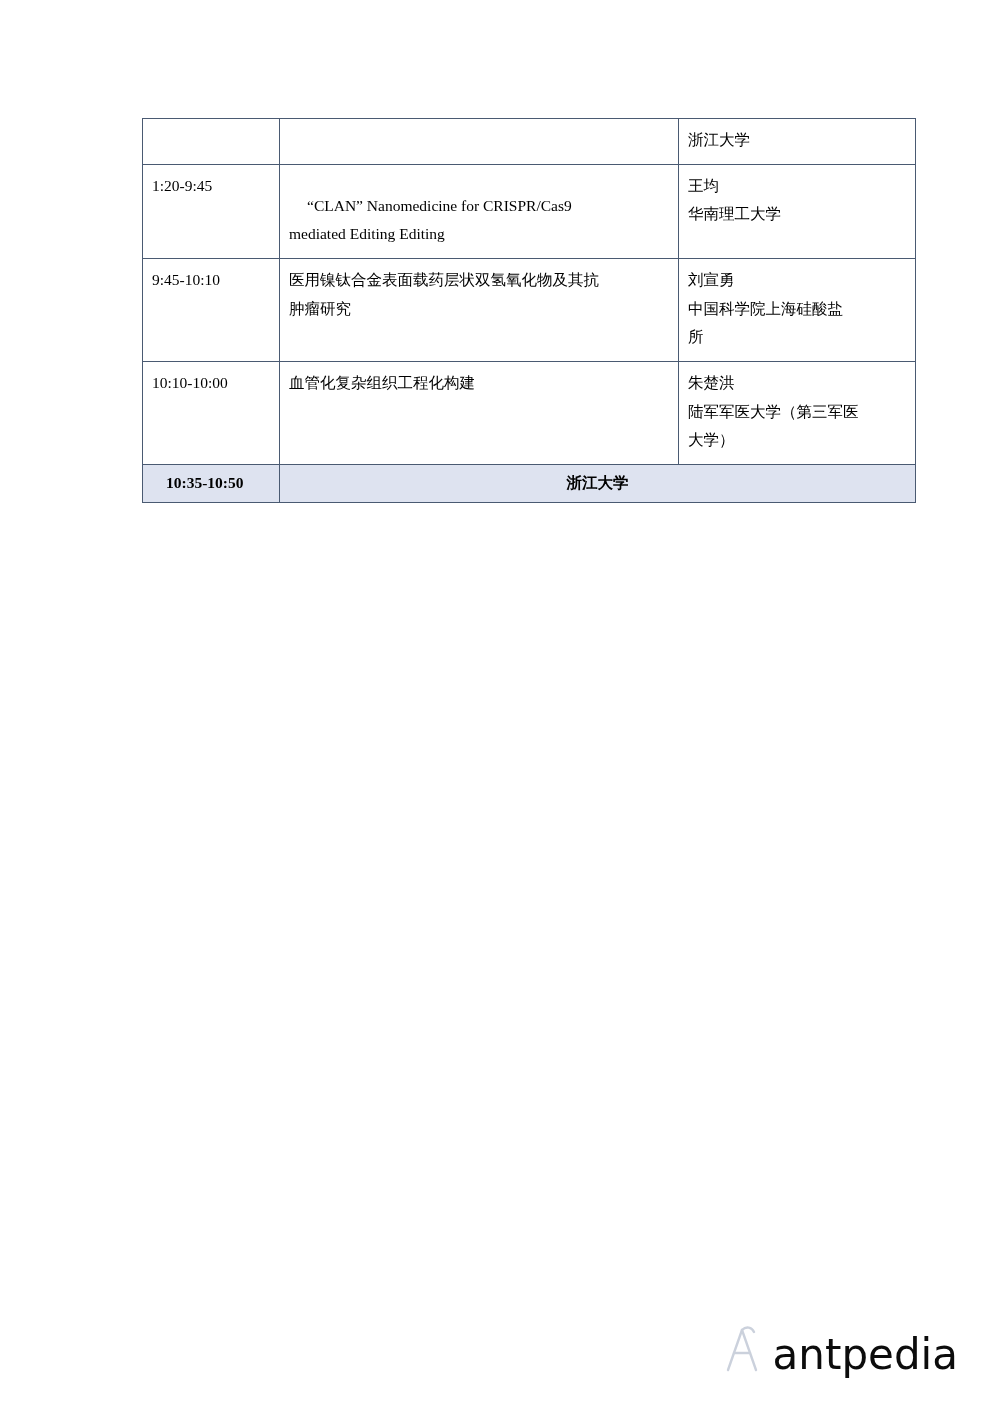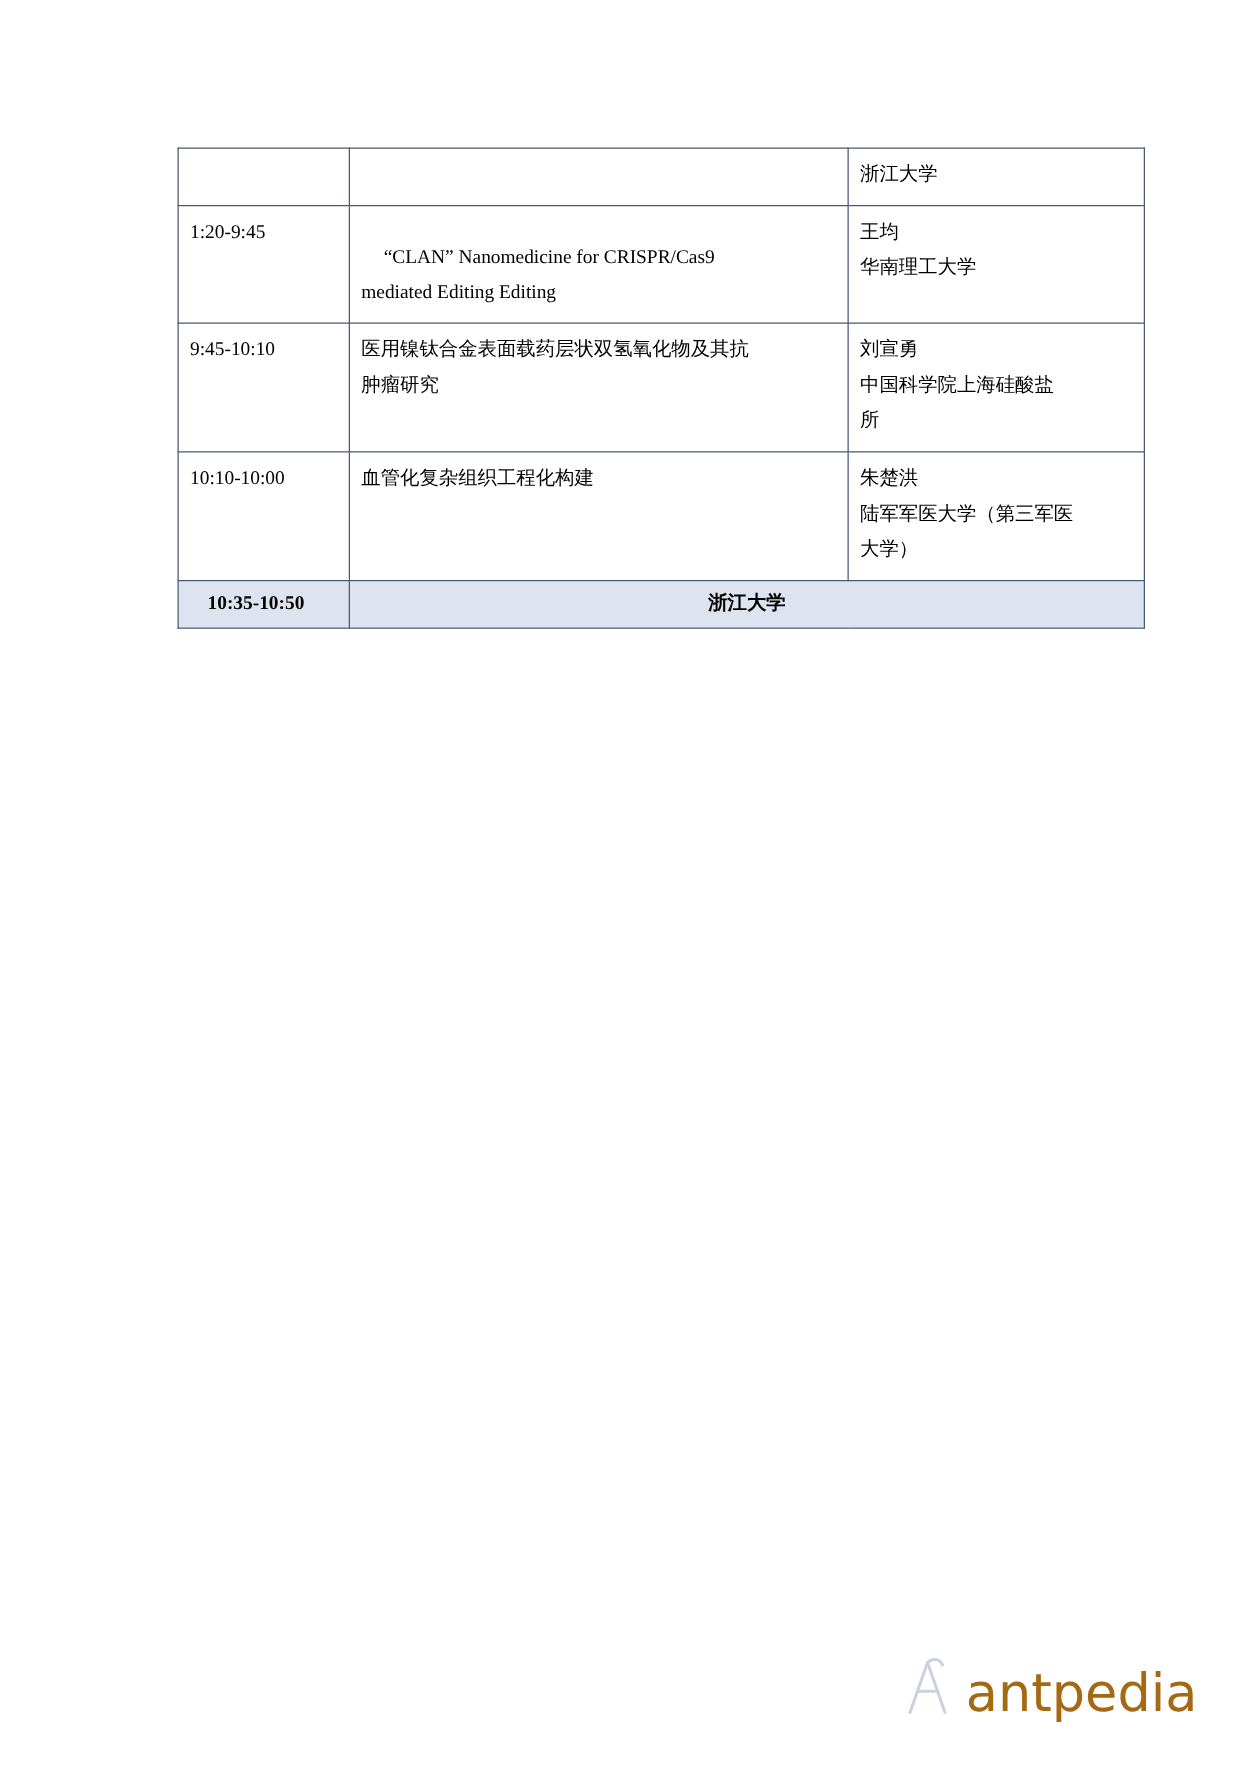--- a/index.html
+++ b/index.html
@@ -87,21 +87,21 @@
   }
   .watermark .wm-mark {
     width: 46px;
     height: 52px;
     position: relative;
   }
   .watermark .wm-text {
     font-family: "DejaVu Sans", "Liberation Sans", sans-serif;
     font-size: 42px;
     letter-spacing: 0px;
-    color: #a16207;
+    color: #000000;
     line-height: 1;
     font-weight: 400;
   }
 </style>
 </head>
 <body>
 
 <div class="page">
 
   <table class="schedule-table">

